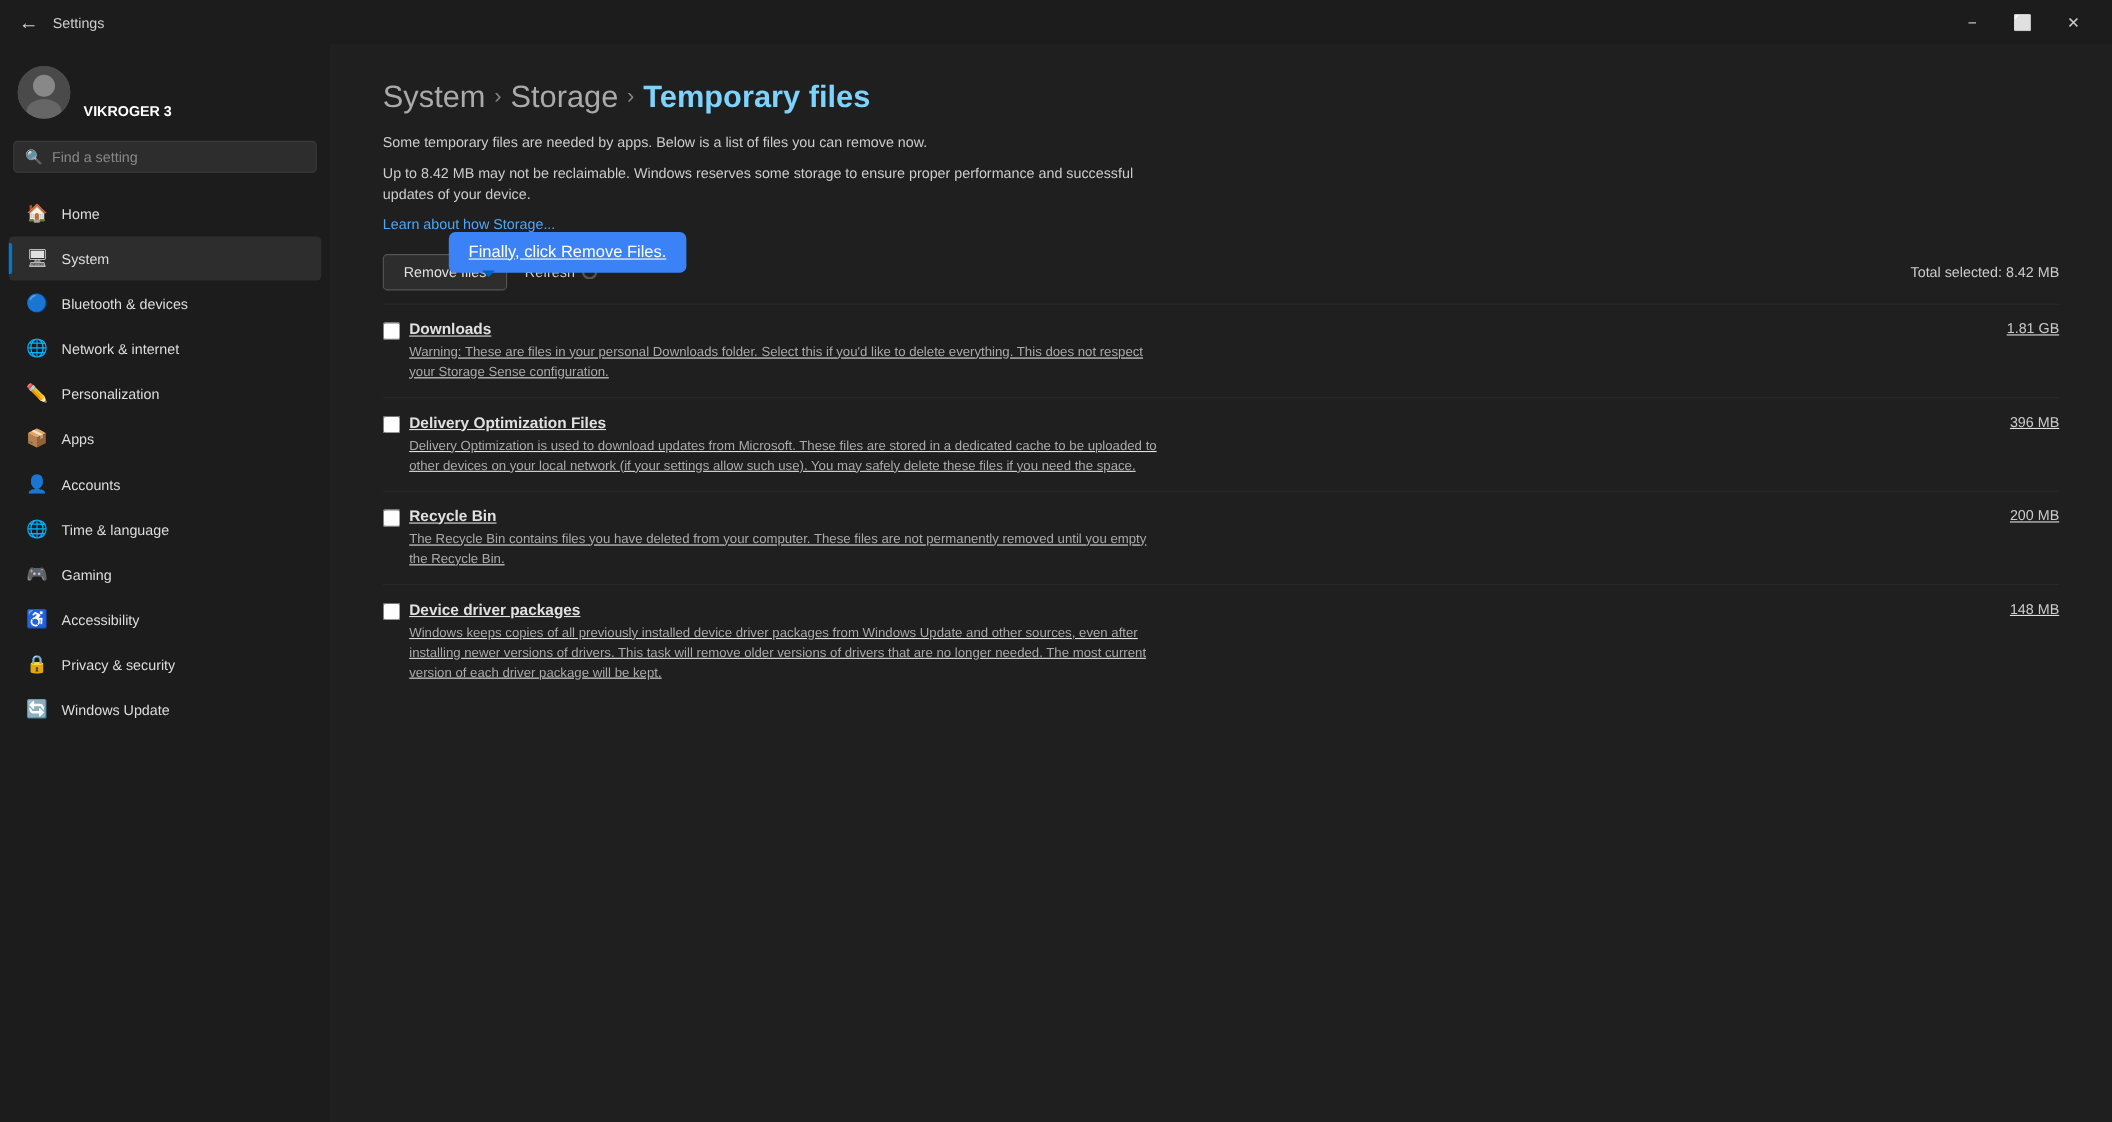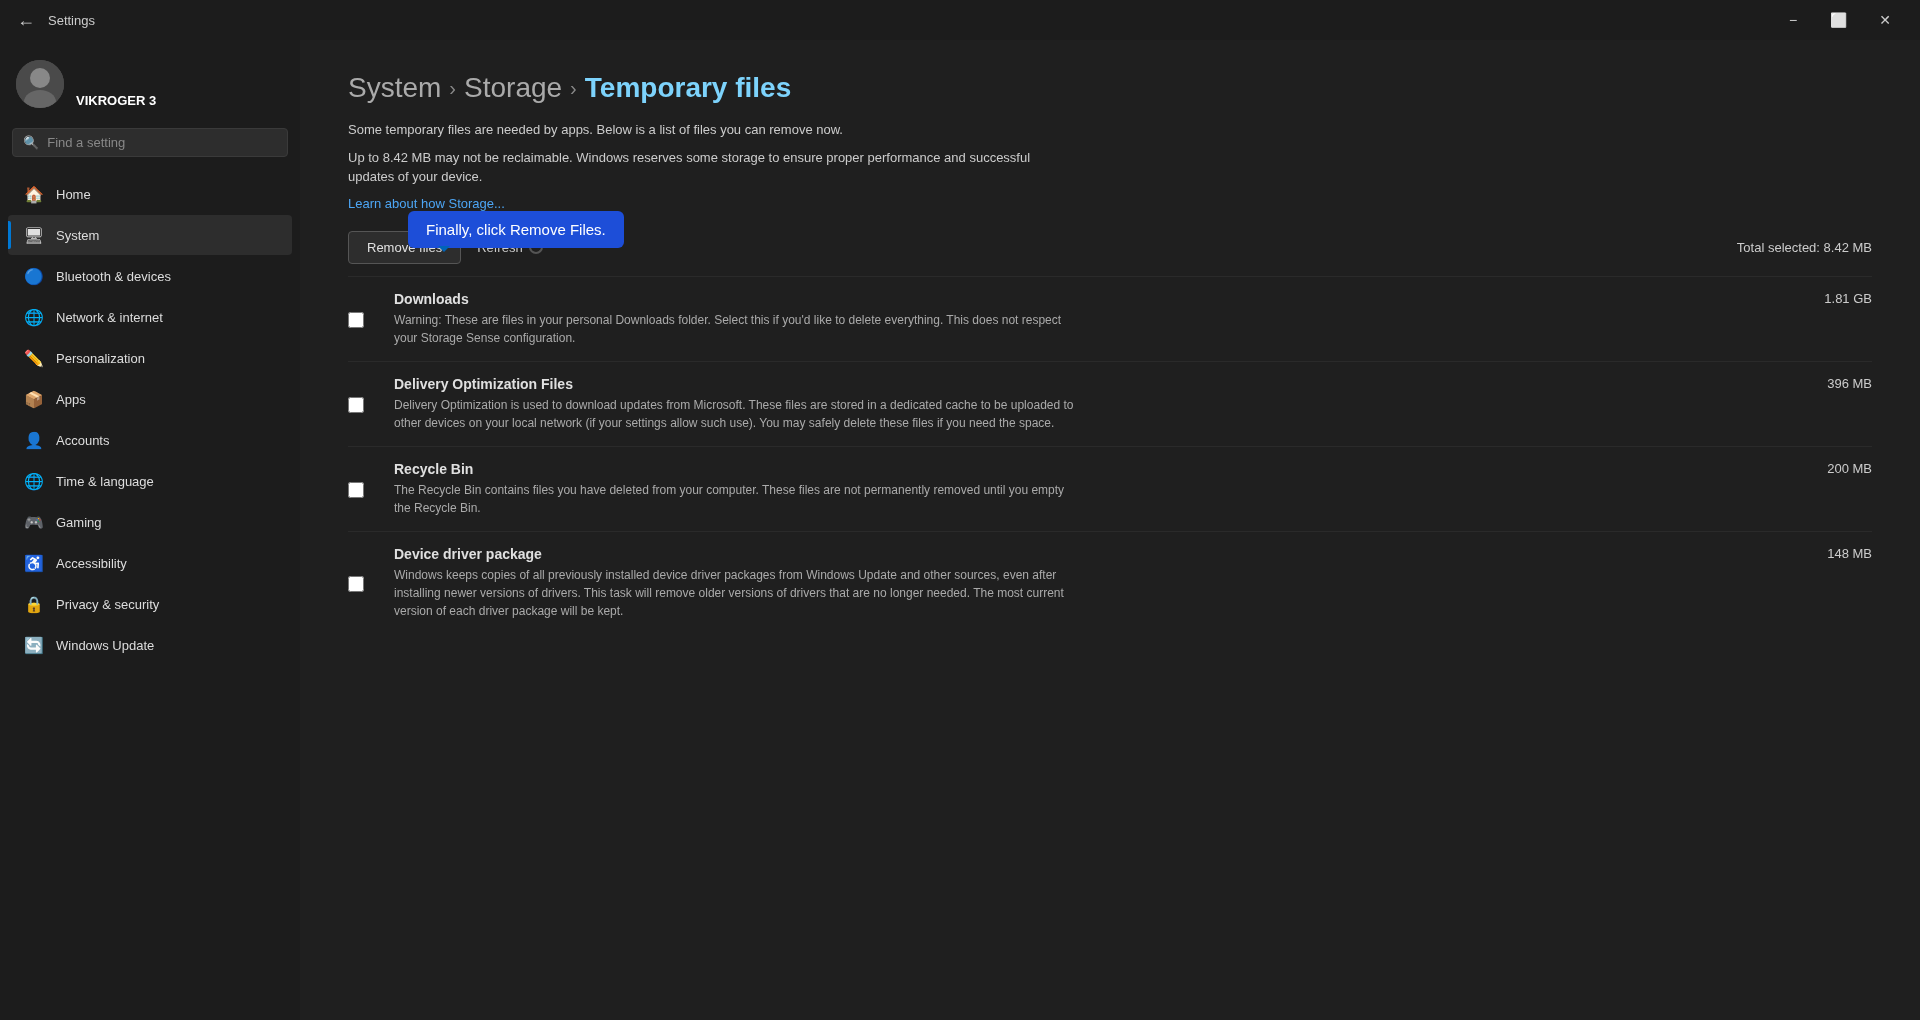--- a/index.html
+++ b/index.html
@@ -226,49 +226,51 @@
     .total-selected {
       margin-left: auto;
       font-size: 13px;
       color: #ccc;
     }
     
     .tooltip-bubble {
       position: absolute;
       left: 60px;
       top: -20px;
-      background: #1d4ed8;
+      background: #3b82f6;
       color: #fff;
       font-size: 15px;
       padding: 10px 18px;
       border-radius: 6px;
       white-space: nowrap;
       z-index: 100;
       pointer-events: none;
+      text-decoration: underline;
     }
     .tooltip-bubble::after {
       content: '';
       position: absolute;
       bottom: -10px;
       left: 30px;
       border: 6px solid transparent;
       border-top-color: #0064b8;
     }
     .last-scanned {
       font-size: 12px;
       color: #888;
       margin-bottom: 16px;
     }
     
     .file-item {
       display: flex;
-      align-items: center;
-      gap: 30px;
+      align-items: flex-start;
+      gap: 8px;
       padding: 14px 0;
       border-top: 1px solid #2a2a2a;
+      text-decoration: underline;
     }
     .file-checkbox {
       width: 16px;
       height: 16px;
       margin-top: 2px;
       cursor: pointer;
       accent-color: #0078d4;
       flex-shrink: 0;
     }
     .file-info { flex: 1; }
@@ -451,21 +453,21 @@
         <span class="file-name">Recycle Bin</span>
         <span class="file-size">200 MB</span>
       </div>
       <p class="file-desc">The Recycle Bin contains files you have deleted from your computer. These files are not permanently removed until you empty the Recycle Bin.</p>
     </div>
   </div>
         <div class="file-item">
     <input type="checkbox" class="file-checkbox" style="">
     <div class="file-info">
       <div class="file-header">
-        <span class="file-name">Device driver package</span>
+        <span class="file-name">Device driver packages</span>
         <span class="file-size">148 MB</span>
       </div>
       <p class="file-desc">Windows keeps copies of all previously installed device driver packages from Windows Update and other sources, even after installing newer versions of drivers. This task will remove older versions of drivers that are no longer needed. The most current version of each driver package will be kept.</p>
     </div>
   </div>
       </div>
   </main>
 </div>
 
 </body></html>

